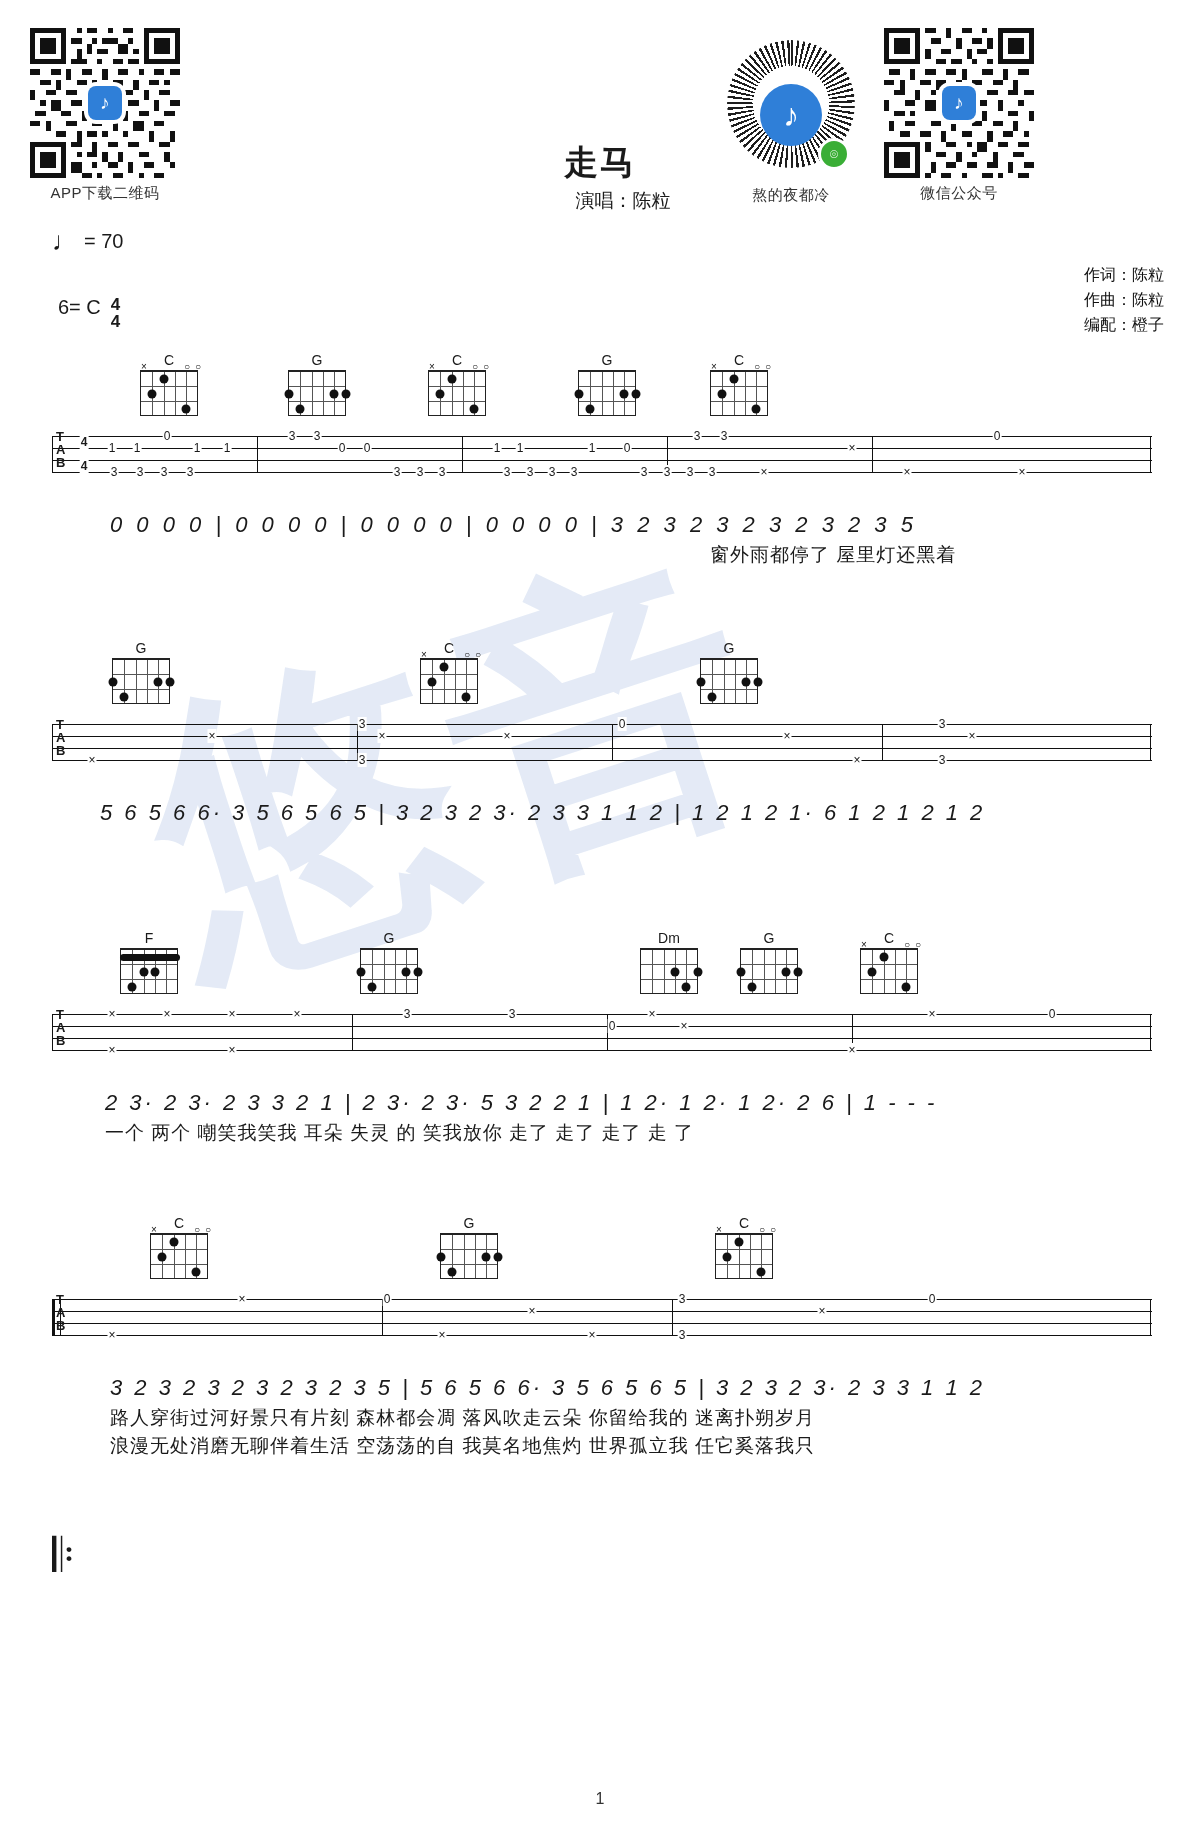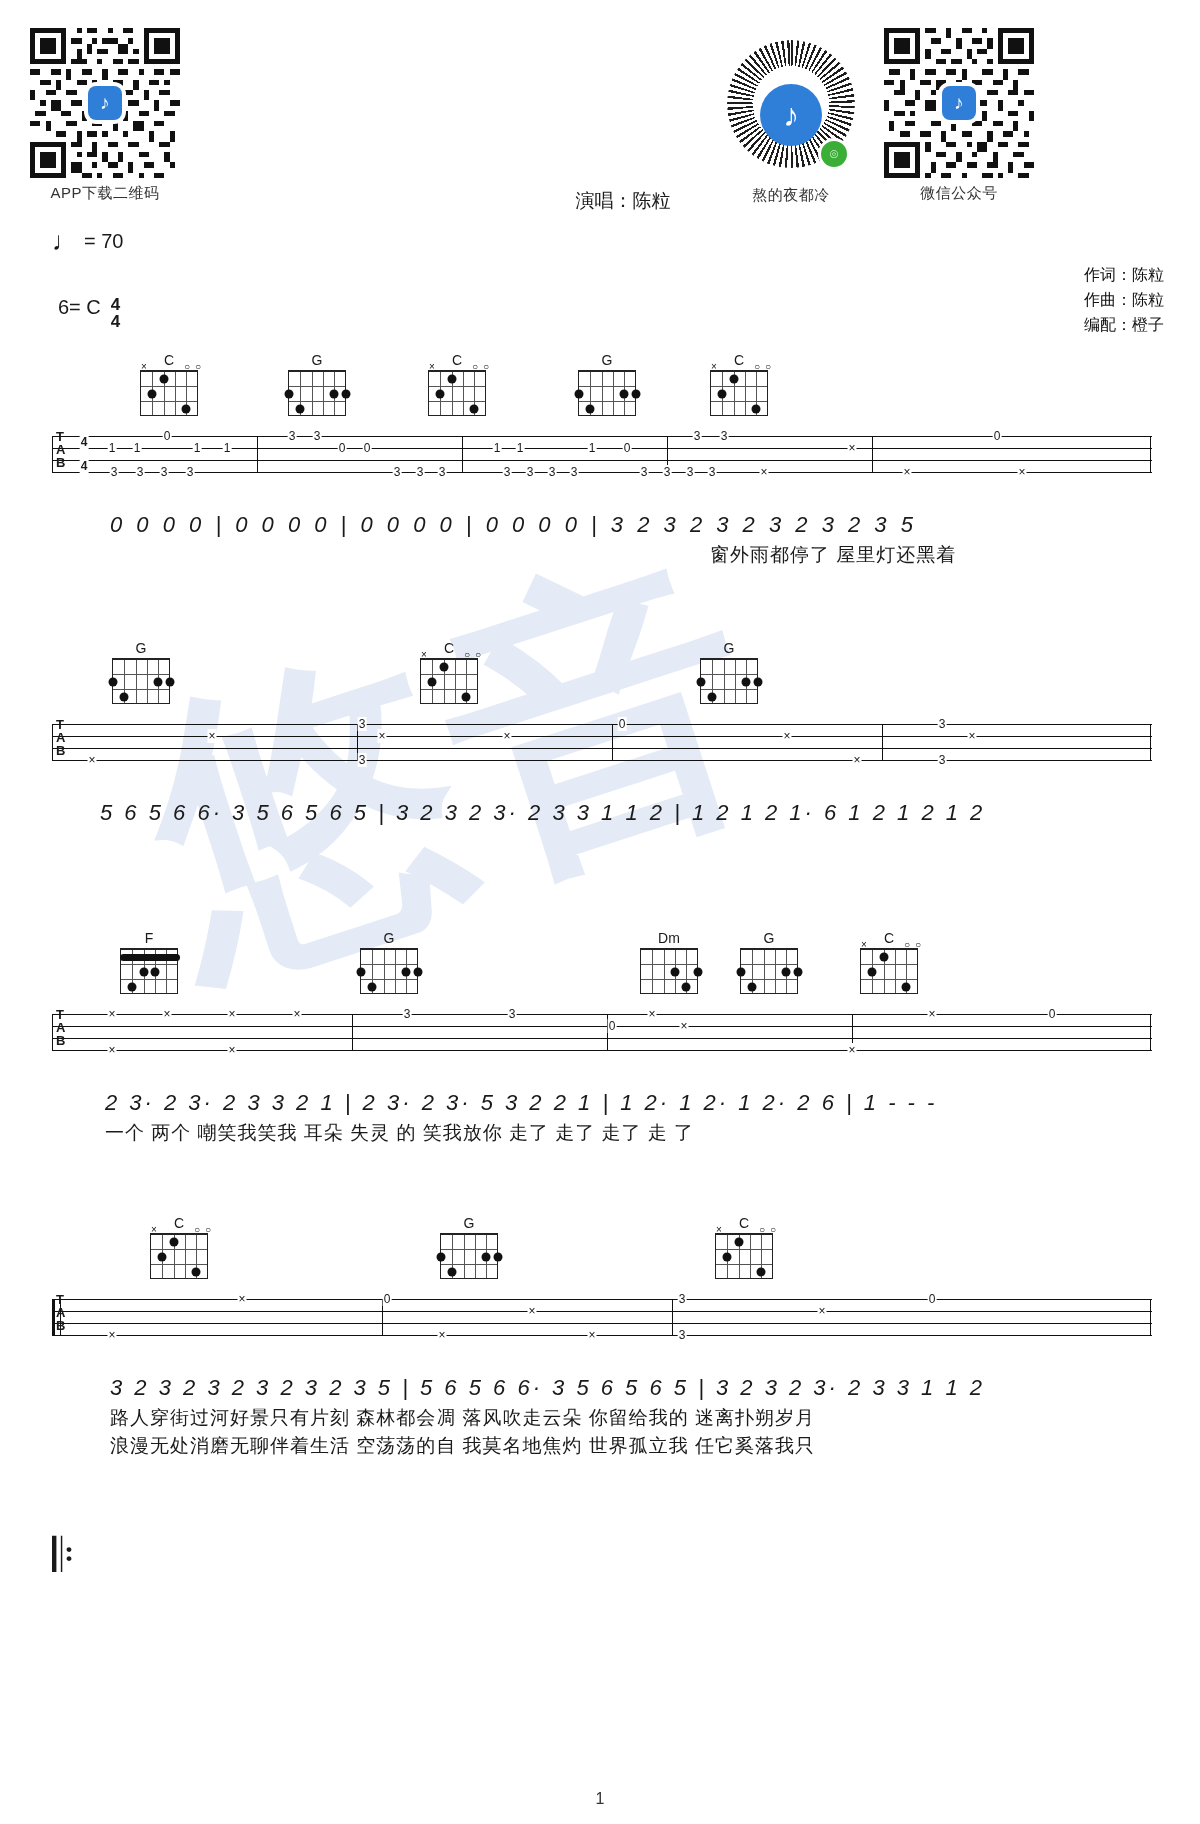--- a/index.html
+++ b/index.html
@@ -378,20 +378,21 @@
             <rect x="19" y="28" width="2" height="1"></rect>
             <rect x="22" y="28" width="1" height="1"></rect>
             <rect x="26" y="28" width="2" height="1"></rect>
         </g>
       </svg>
       <div class="qr-center">♪</div>
     </div>
     <div class="qr-caption">微信公众号</div>
   </div>
 
+  <div class="song-title">走马</div>
   <div class="singer">演唱：陈粒</div>
 
   <div class="tempo">
     <span class="note-glyph">♩</span>
     <span>= 70</span>
   </div>
 
   <div class="keysig">
     <span>6= C</span>
     <span class="frac">

